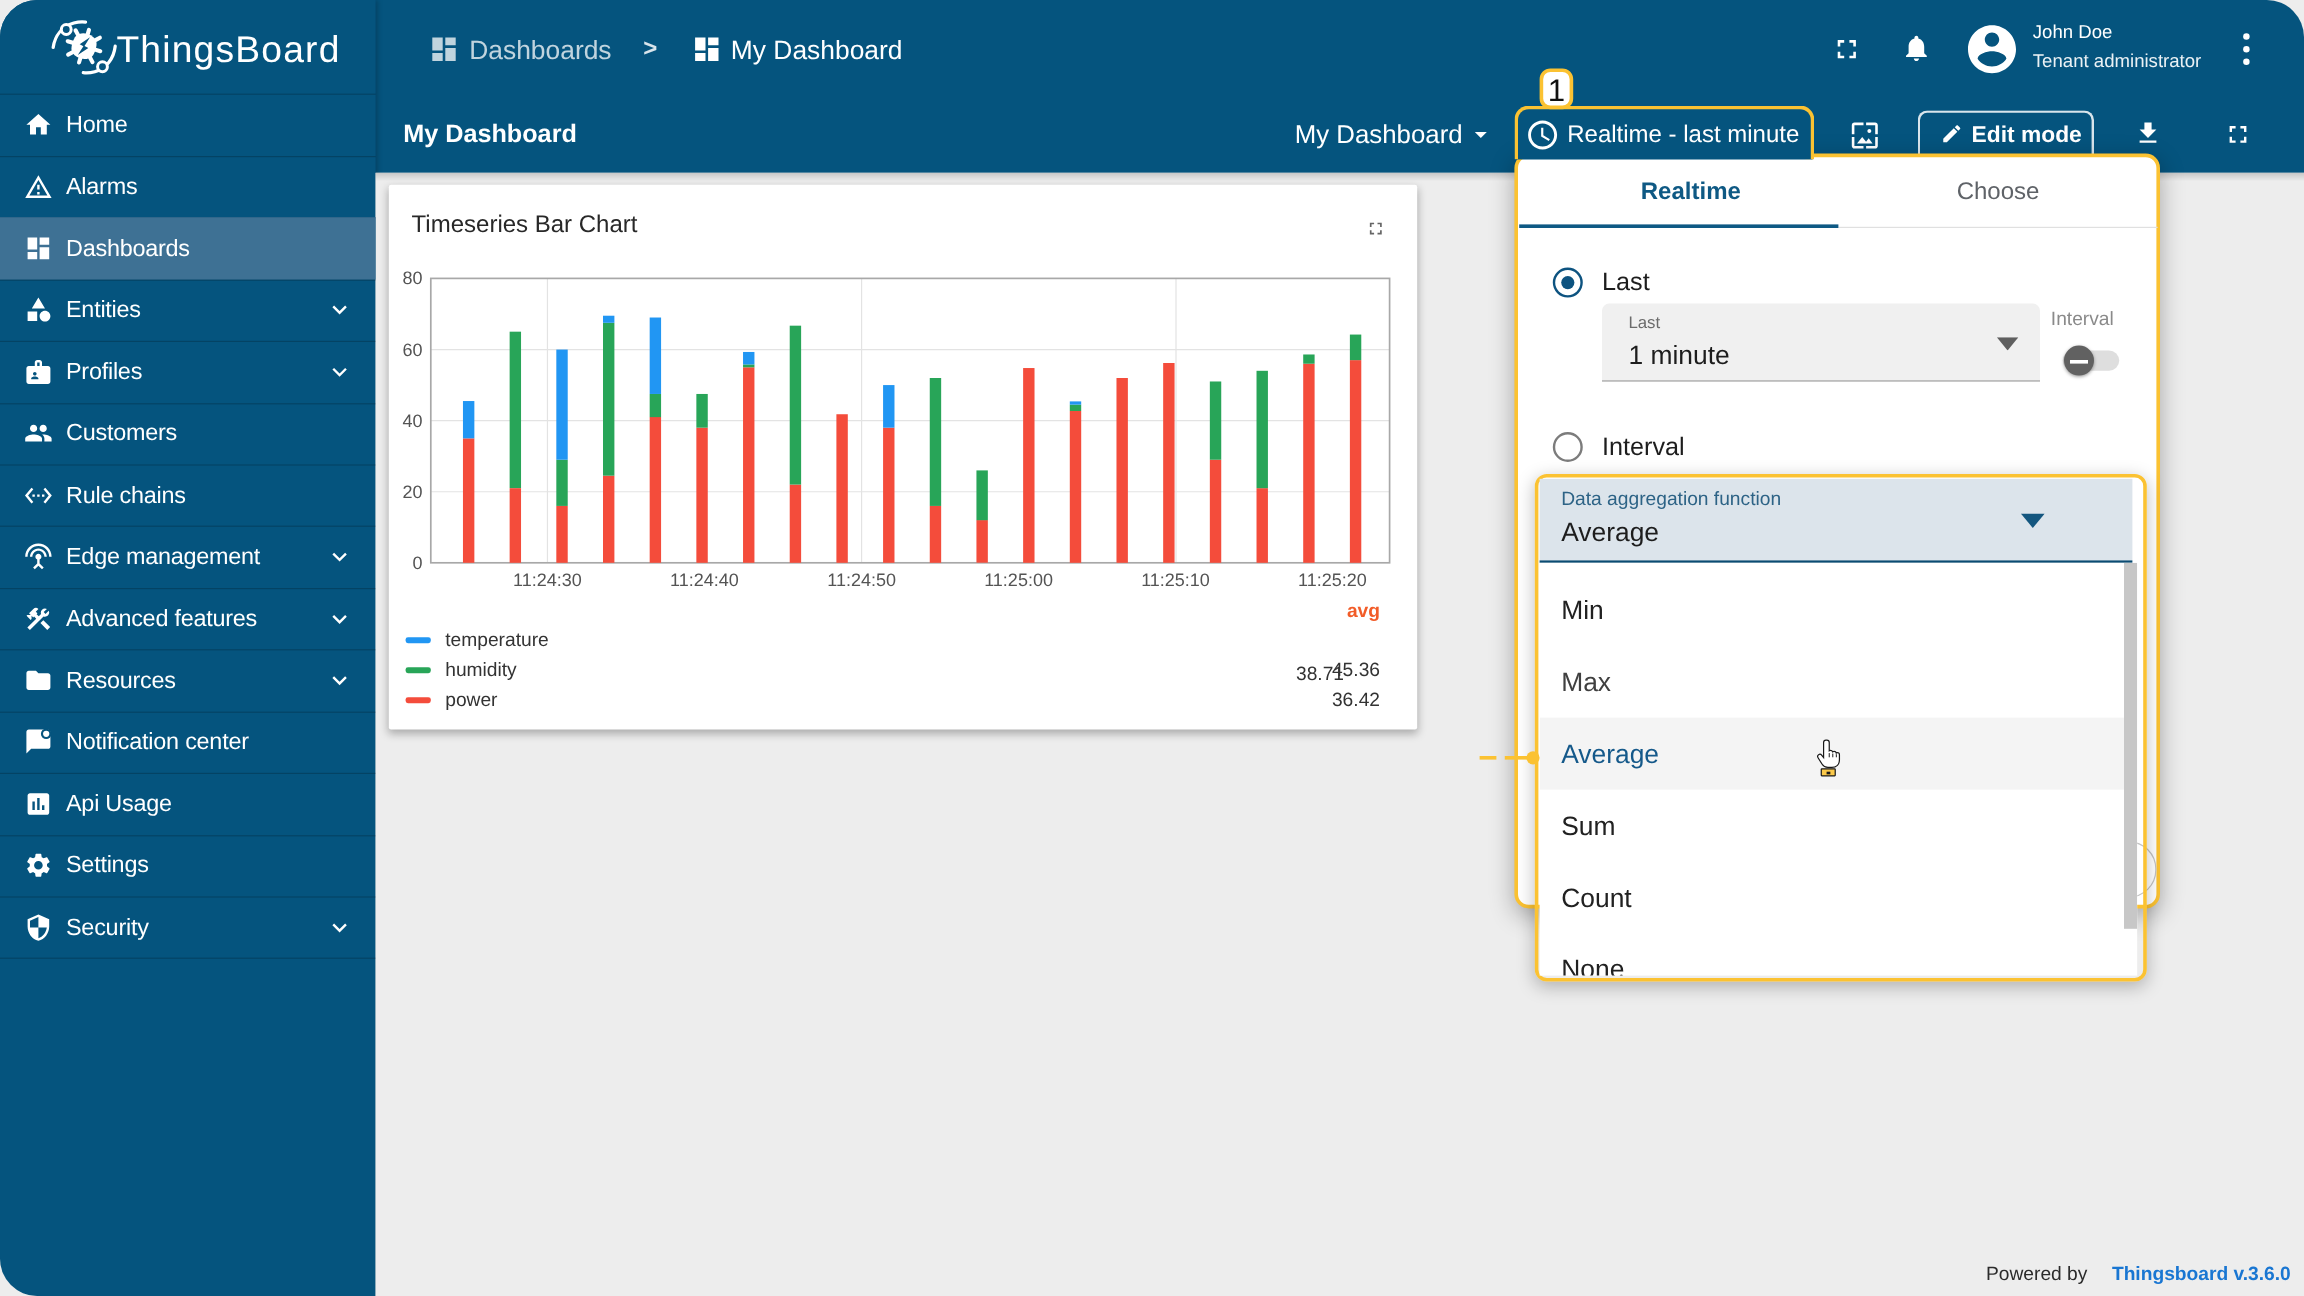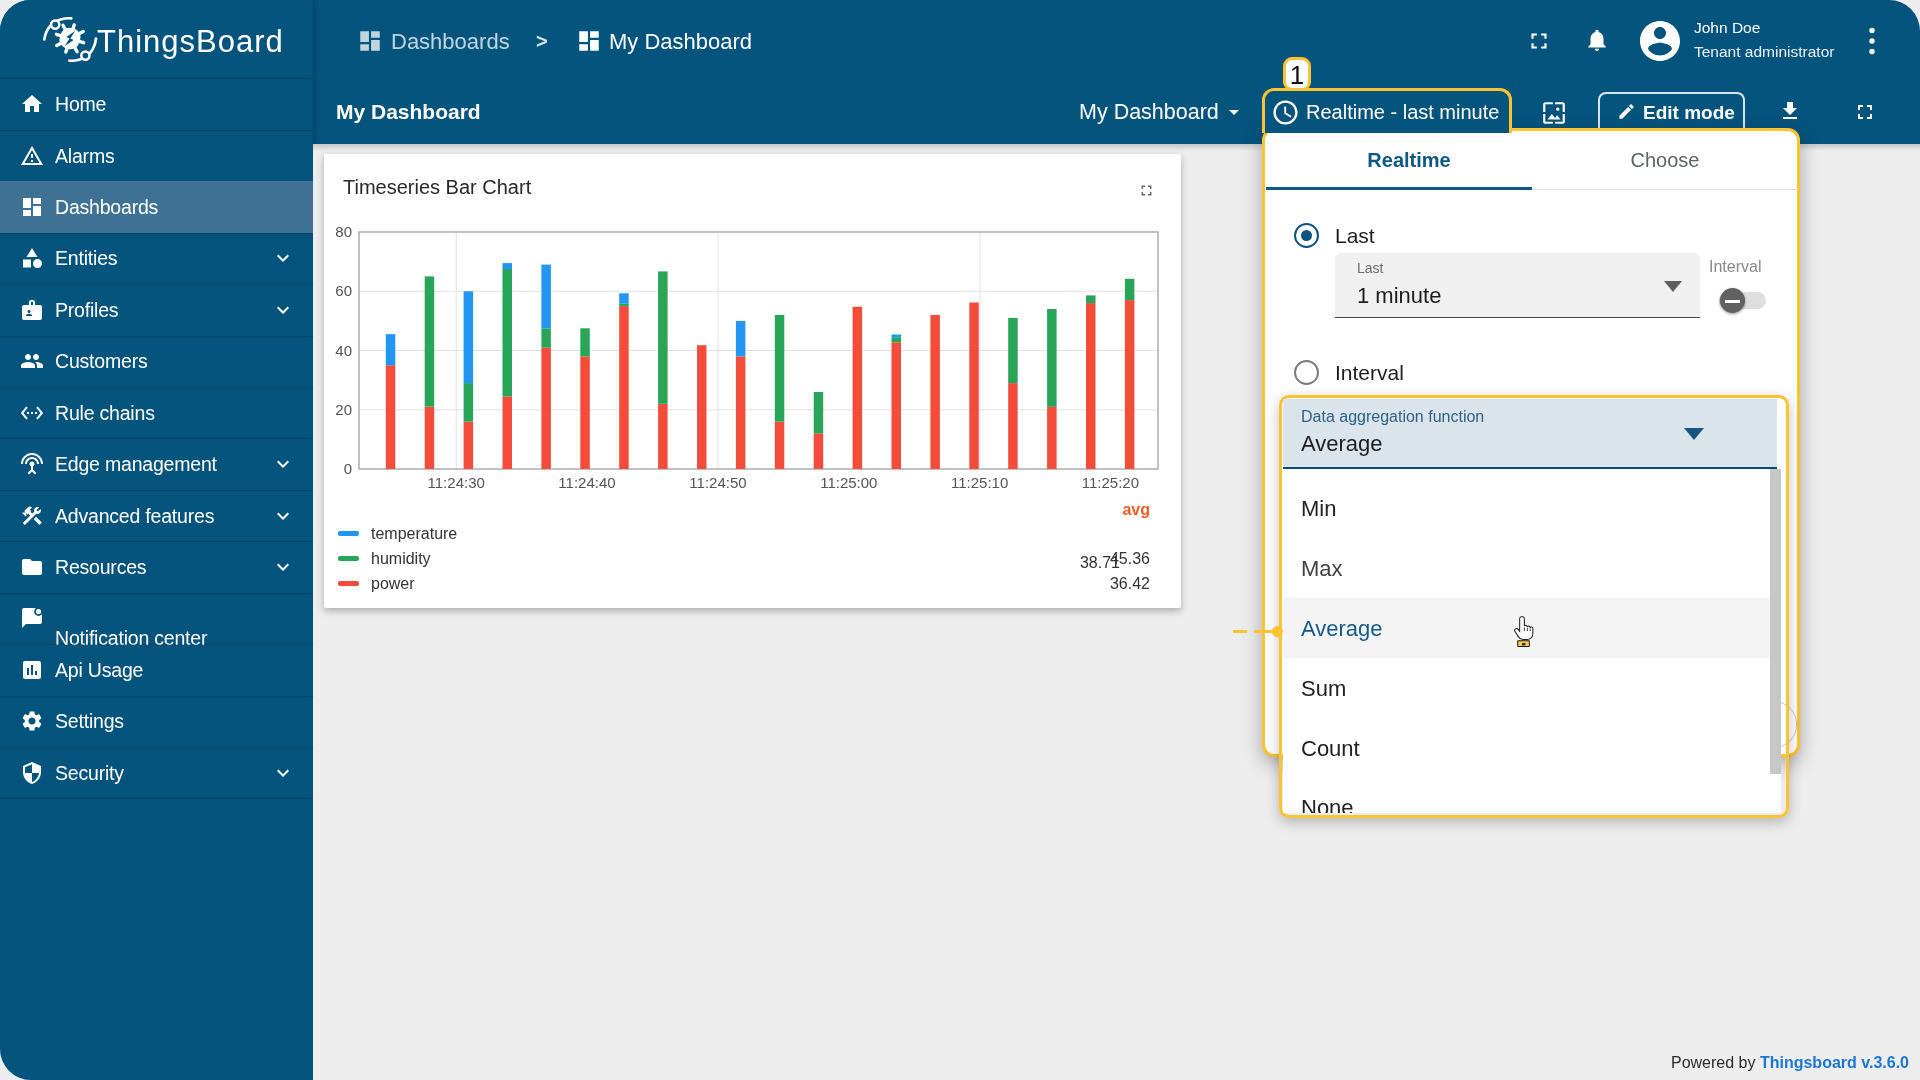--- a/index.html
+++ b/index.html
@@ -98,21 +98,21 @@
       <path d="M10 4H4c-1.1 0-1.99.9-1.99 2L2 18c0 1.1.9 2 2 2h16c1.1 0 2-.9 2-2V8c0-1.1-.9-2-2-2h-8l-2-2z" fill="#fff"></path>
     </svg>
 <div class="abs" style="left:55px;top:555.0px;font-size:19.5px;line-height:24px;color:#fff;font-weight:500;letter-spacing:-0.2px;">Resources</div>
 <svg class="abs" style="left:271px;top:554.985px;" width="24" height="24" viewBox="0 0 24 24">
       <path d="M16.59 8.59L12 13.17 7.41 8.59 6 10l6 6 6-6z" fill="#fff"></path>
     </svg>
 <div class="abs" style="left:0;top:592.7px;width:313px;height:1px;background:rgba(0,0,0,0.2);"></div>
 <svg class="abs" style="left:20px;top:606.415px;" width="24" height="24" viewBox="0 0 24 24">
       <path d="M20 2H4c-1.1 0-2 .9-2 2v18l4-4h14c1.1 0 2-.9 2-2V4c0-1.1-.9-2-2-2z" fill="#fff"></path>
     </svg>
-<div class="abs" style="left:55px;top:606.4px;font-size:19.5px;line-height:24px;color:#fff;font-weight:500;letter-spacing:-0.2px;margin-top:20px;">Notification center</div>
+<div class="abs" style="left:55px;top:606.4px;font-size:19.5px;line-height:24px;color:#fff;font-weight:500;letter-spacing:-0.2px;">Notification center</div>
 <div class="abs" style="left:0;top:644.1px;width:313px;height:1px;background:rgba(0,0,0,0.2);"></div>
 <svg class="abs" style="left:20px;top:657.845px;" width="24" height="24" viewBox="0 0 24 24">
       <path d="M19 3H5c-1.1 0-2 .9-2 2v14c0 1.1.9 2 2 2h14c1.1 0 2-.9 2-2V5c0-1.1-.9-2-2-2zM9 17H7v-7h2v7zm4 0h-2V7h2v10zm4 0h-2v-4h2v4z" fill="#fff"></path>
     </svg>
 <div class="abs" style="left:55px;top:657.8px;font-size:19.5px;line-height:24px;color:#fff;font-weight:500;letter-spacing:-0.2px;">Api Usage</div>
 <div class="abs" style="left:0;top:695.6px;width:313px;height:1px;background:rgba(0,0,0,0.2);"></div>
 <svg class="abs" style="left:20px;top:709.275px;" width="24" height="24" viewBox="0 0 24 24">
       <path d="M19.14 12.94c.04-.3.06-.61.06-.94 0-.32-.02-.64-.07-.94l2.03-1.58c.18-.14.23-.41.12-.61l-1.92-3.32c-.12-.22-.37-.29-.59-.22l-2.39.96c-.5-.38-1.03-.7-1.62-.94l-.36-2.54c-.04-.24-.24-.41-.48-.41h-3.84c-.24 0-.43.17-.47.41l-.36 2.54c-.59.24-1.13.57-1.62.94l-2.39-.96c-.22-.08-.47 0-.59.22L2.74 8.87c-.12.21-.08.47.12.61l2.03 1.58c-.05.3-.09.63-.09.94s.02.64.07.94l-2.03 1.58c-.18.14-.23.41-.12.61l1.92 3.32c.12.22.37.29.59.22l2.39-.96c.5.38 1.03.7 1.62.94l.36 2.54c.05.24.24.41.48.41h3.84c.24 0 .44-.17.47-.41l.36-2.54c.59-.24 1.13-.56 1.62-.94l2.39.96c.22.08.47 0 .59-.22l1.92-3.32c.12-.22.07-.47-.12-.61l-2.01-1.58zM12 15.6c-1.98 0-3.6-1.62-3.6-3.6s1.62-3.6 3.6-3.6 3.6 1.62 3.6 3.6-1.62 3.6-3.6 3.6z" fill="#fff"></path>
     </svg>
 <div class="abs" style="left:55px;top:709.3px;font-size:19.5px;line-height:24px;color:#fff;font-weight:500;letter-spacing:-0.2px;">Settings</div>
@@ -300,13 +300,13 @@
 <div class="abs" style="left:1254px;top:630px;width:20px;height:3px;background:#FBC232;"></div>
 <div class="abs" style="left:1272px;top:626px;width:11px;height:11px;border-radius:50%;background:#FBC232;"></div>
 <svg class="abs" style="left:1512px;top:615px;" width="24" height="34" viewBox="0 0 26 36">
 <path d="M10.4 1.6 C9.2 1.6 8.3 2.5 8.3 3.7 L8.3 17.2 L6.7 15.2 C5.9 14.2 4.7 14.0 3.8 14.6 C2.9 15.2 2.7 16.4 3.3 17.4 L7.0 23.3 C8.2 25.2 9.7 26.1 12.2 26.1 L15.8 26.1 C19.9 26.1 22.6 23.4 22.6 19.3 L22.6 14.6 C22.6 13.5 21.9 12.7 20.8 12.7 C20.4 12.7 20.0 12.8 19.7 13.1 C19.5 12.2 18.7 11.6 17.8 11.6 C17.3 11.6 16.8 11.8 16.5 12.1 C16.2 11.3 15.4 10.8 14.5 10.8 C14.1 10.8 13.7 10.9 13.4 11.1 L13.4 3.7 C13.4 2.5 12.5 1.6 11.3 1.6 Z" fill="#fff" stroke="#1a1a1a" stroke-width="1.1"></path>
 <line x1="13.4" y1="13.2" x2="13.4" y2="17" stroke="#1a1a1a" stroke-width="0.9"></line>
 <line x1="16.6" y1="13.6" x2="16.6" y2="17" stroke="#1a1a1a" stroke-width="0.9"></line>
 <line x1="19.8" y1="14.2" x2="19.8" y2="17" stroke="#1a1a1a" stroke-width="0.9"></line>
 <rect x="6.2" y="27.4" width="12.6" height="6.4" rx="0.5" fill="#FBC94A" stroke="#1a1a1a" stroke-width="1.1"></rect>
 <rect x="11" y="30" width="3.4" height="2.4" fill="#1a1a1a"></rect>
 </svg>
-<div class="abs" style="left:1609px;top:1054px;width:300px;text-align:right;font-size:16px;color:#2b2b2b;">Powered by <span style="color:#1976d2;font-weight:700;">Thingsboard v.3.6.0</span></div>
+<div class="abs" style="left:1609px;top:1054px;width:300px;text-align:right;font-size:16px;color:#2b2b2b;">Powered by <span style="color:#1976d2;font-weight:700;margin-left:16px;">Thingsboard v.3.6.0</span></div>
 </div>
 </body></html>

